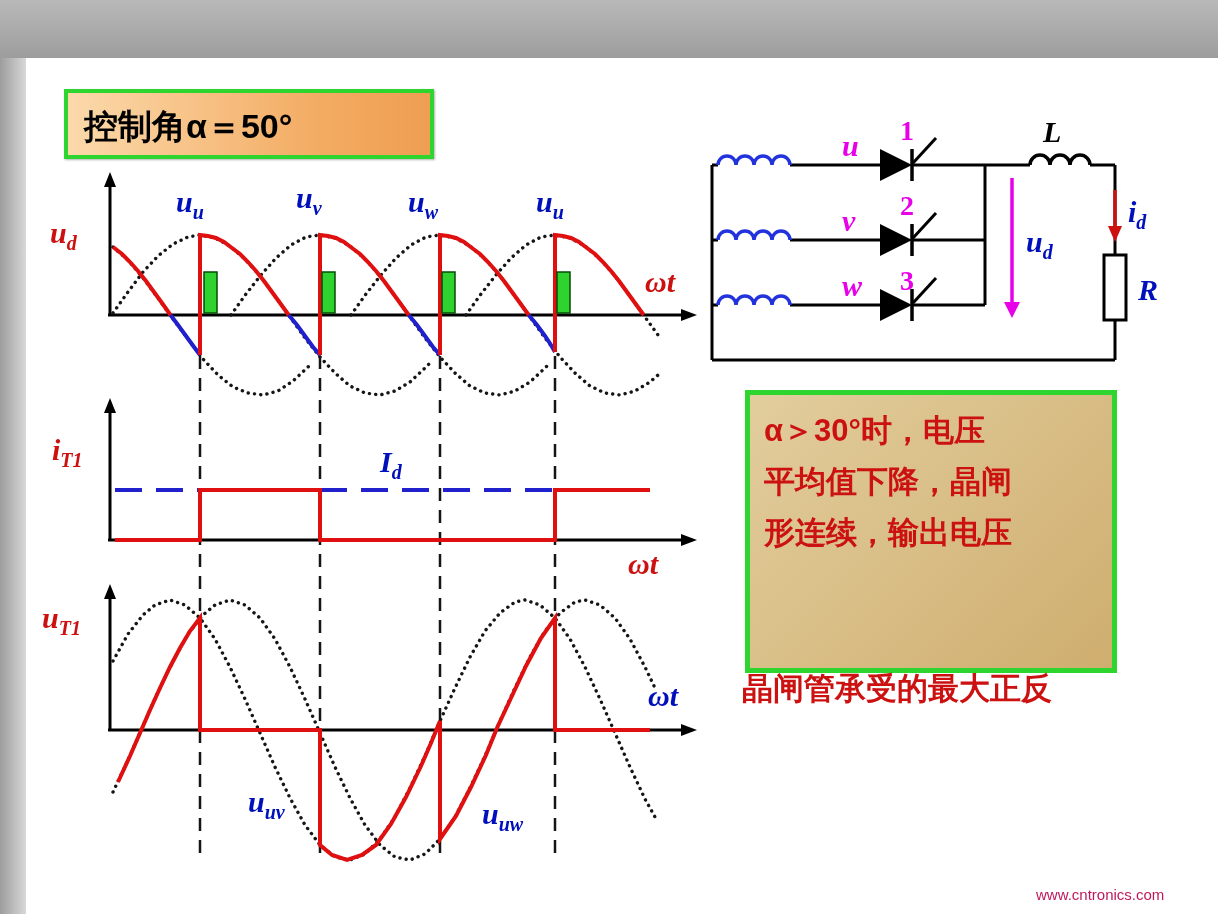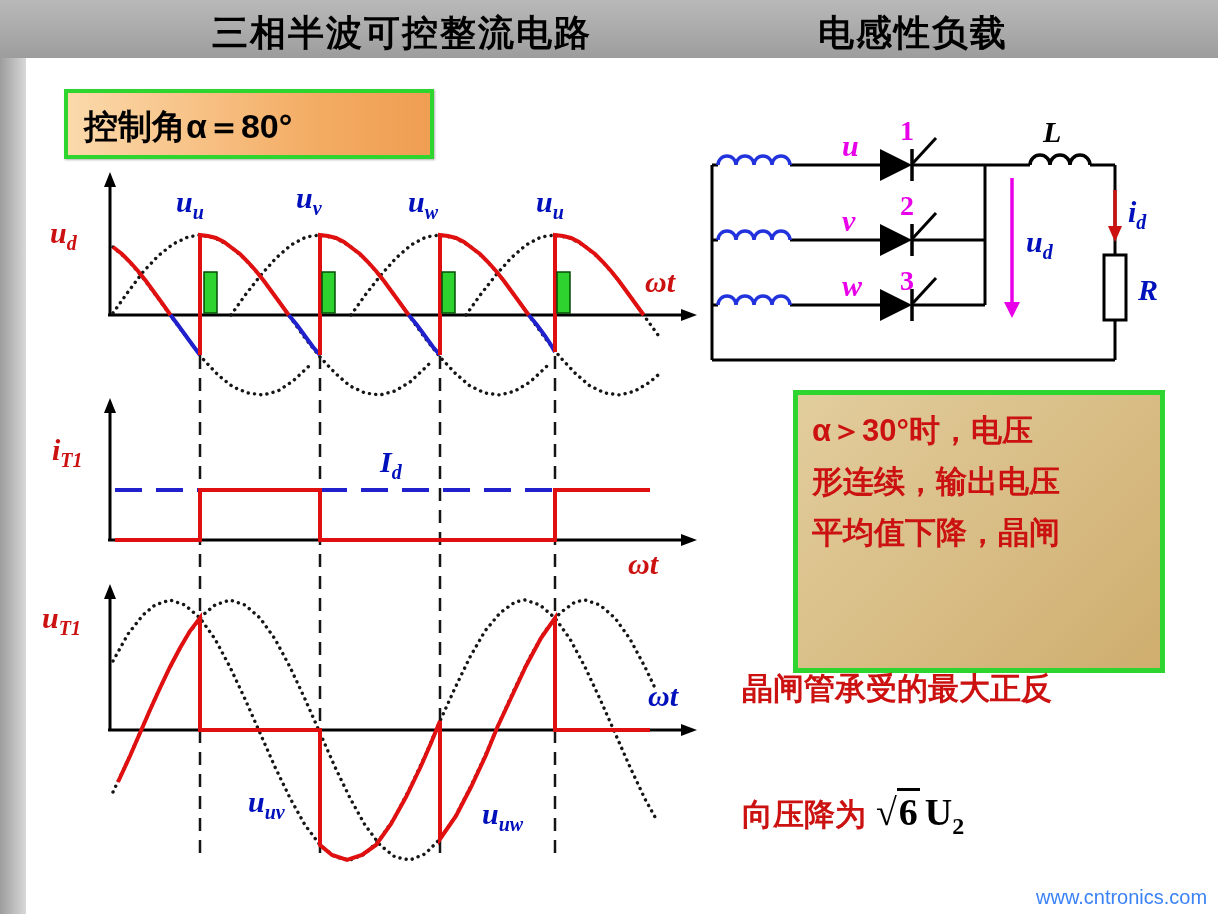--- a/index.html
+++ b/index.html
@@ -18,57 +18,55 @@
   .control-box{position:absolute;left:64px;top:89px;width:362px;height:62px;
                border:4px solid #2ed52e;
                background:linear-gradient(to right,#fbd9ab,#f3ab62 70%,#ef9e52);
                box-shadow:1px 1px 2px rgba(0,0,0,.3);}
   .control-box span{display:block;padding:11px 0 0 16px;font-size:34px;font-weight:bold;color:#000;}
 
   
   .note-box{position:absolute;left:745px;top:390px;width:372px;height:283px;
             border:5px solid #2ed52e;box-sizing:border-box;
             background:linear-gradient(135deg,#e2cd9d,#cfae6f);
-            padding:10px 0 0 14px;margin-left:48px;}
+            padding:10px 0 0 14px;}
   .note-box div{font-size:31px;font-weight:bold;color:#cc1111;line-height:51px;white-space:nowrap;}
 
   
   .statement-line{position:absolute;left:742px;font-size:31px;font-weight:bold;color:#cc1111;white-space:nowrap;}
   .st1{top:668px;}
   .st2{top:790px;}
   .formula{color:#000;font-family:"Liberation Serif",serif;font-weight:bold;font-size:38px;margin-left:10px;}
   .formula .radical{font-weight:bold;}
   .formula .radicand{border-top:3px solid #000;padding:0 2px;}
   .formula .usym{margin-left:5px;font-style:normal;}
   .formula sub{font-size:24px;}
 
-  .watermark{position:absolute;left:1036px;top:886px;font-size:20px;color:#3b82f6;}
+  .watermark{position:absolute;left:1036px;top:886px;font-size:15px;color:#be185d;}
 
   
   .svgt{font-family:"Liberation Serif",serif;font-weight:bold;font-style:italic;font-size:30px;}
   .svgt .sub{font-size:20px;}
   .blue{fill:#0011bb;}
   .red{fill:#cc1111;}
   .magenta{fill:#e800e8;font-style:italic;}
   .mnum{fill:#e800e8;font-style:normal;font-size:28px;}
   svg{position:absolute;}
 </style>
 </head>
 <body>
 
 <div class="slide">
 
   <div class="top-bar">
-    <div class="title title-left">三相半波可控整流电路</div>
-    <div class="title title-right">电感性负载</div>
   </div>
   <div class="left-strip"></div>
 
   <div class="control-box">
-    <span>控制角α＝80°</span>
+    <span>控制角α＝50°</span>
   </div>
 
   <svg style="left:0;top:0" width="700" height="914" viewBox="0 0 700 914">
 
     <g stroke="#151515" stroke-width="2.5" stroke-dasharray="13 9">
       <path d="M200,356 V862"></path>
         <path d="M320,356 V862"></path>
         <path d="M440,356 V862"></path>
         <path d="M555,356 V862"></path>
     </g>
@@ -198,24 +196,21 @@
     <text class="svgt mnum" x="200" y="105">2</text>
     <text class="svgt mnum" x="200" y="180">3</text>
     <text class="svgt" x="343" y="32" fill="#000">L</text>
     <text class="svgt blue" x="428" y="112"><tspan>i</tspan><tspan class="sub" dy="7">d</tspan></text>
     <text class="svgt blue" x="326" y="142"><tspan>u</tspan><tspan class="sub" dy="7">d</tspan></text>
     <text class="svgt blue" x="438" y="190">R</text>
   </svg>
 
   <div class="note-box">
     <div>α＞30°时，电压</div>
+    <div>平均值下降，晶闸</div>
     <div>形连续，输出电压</div>
-    <div>平均值下降，晶闸</div>
   </div>
 
   <div class="statement-line st1">晶闸管承受的最大正反</div>
-  <div class="statement-line st2">
-    <span>向压降为</span><span class="formula"><span class="radical">√</span><span class="radicand">6</span><span class="usym">U</span><sub>2</sub></span>
-  </div>
 
   <div class="watermark">www.cntronics.com</div>
 
 </div>
 
 </body></html>

